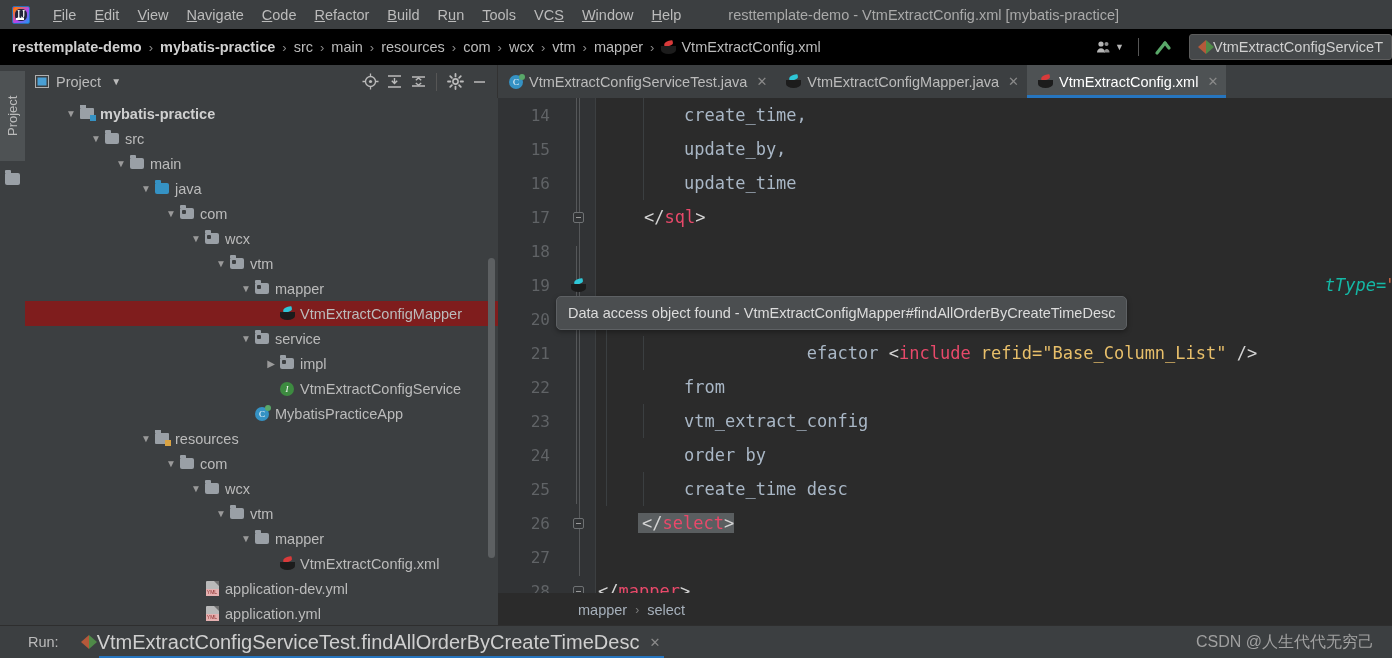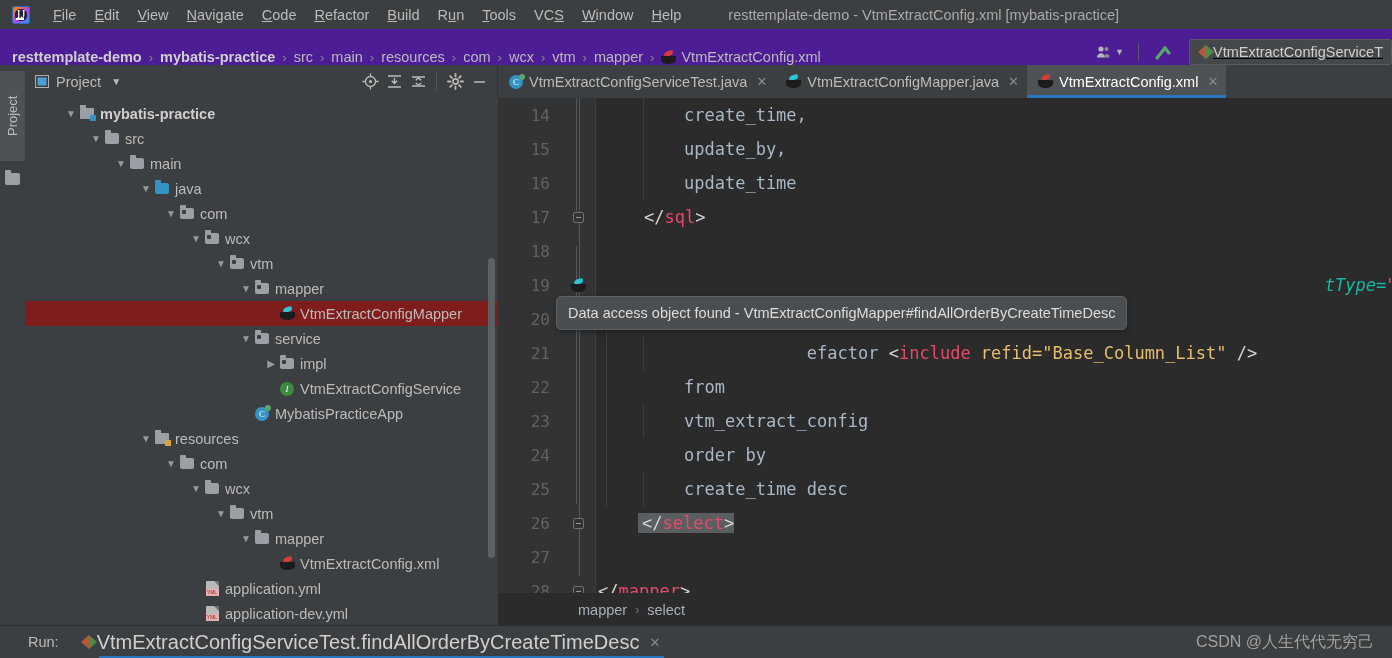--- a/index.html
+++ b/index.html
@@ -35,34 +35,34 @@
     color: #bbbbbb; font-size: 14.5px; padding: 4px 9px; white-space: nowrap; cursor: default;
   }
   .menu-item .mn { text-decoration: underline; }
   .win-title {
     color: #a9a9a9; font-size: 14.5px; margin-left: 38px; white-space: nowrap;
   }
 
   
   .navbar {
     position: absolute; left: 0; top: 29px; width: 1392px; height: 36px;
-    background: #4c1d95; display: flex; align-items: flex-end;
+    background: #000000; display: flex; align-items: center;
   }
   .crumbs { display: flex; align-items: center; padding-left: 12px; flex: 1; overflow: hidden; }
   .crumb { color: #bbbbbb; font-size: 14.5px; white-space: nowrap; }
   .crumb.bold { font-weight: bold; color: #cfcfcf; }
   .crumb-sep { color: #8a8a8a; font-size: 13px; margin: 0 7px; }
   .crumb-icon { margin-right: 5px; display: inline-block; vertical-align: middle; }
   .navbar-right { display: flex; align-items: center; padding-right: 0px; flex: none; }
   .nb-btn { display: flex; align-items: center; padding: 0 8px; height: 26px; cursor: default; }
   .vsep { width: 1px; height: 18px; background: #565656; margin: 0 6px; }
   .runcfg {
     display: flex; align-items: center; height: 26px; padding: 0 8px;
     border: 1px solid #5c5c5c; border-radius: 3px; background: #45484a; margin-left: 8px;
-    max-width: 260px; overflow: hidden; text-decoration: underline;
+    max-width: 260px; overflow: hidden;
   }
   .runcfg-label { color: #cfcfcf; font-size: 14.5px; white-space: nowrap; margin-left: 7px; }
 
   
   .toolstrip {
     position: absolute; left: 0; top: 65px; width: 25px; height: 561px; background: #3c3f41;
   }
   .toolstrip .vtab {
     position: absolute; top: 6px; left: 0; width: 25px; height: 90px;
     color: #bbbbbb; font-size: 13px;
@@ -550,31 +550,31 @@
         <span class="tlabel">VtmExtractConfig.xml</span>
       </div>
       <div class="tnode" style="padding-left:164px;">
         <span class="arrow"></span>
         <span class="ticon">
             <span class="yml-ic">
               <span class="corner"></span>
               <span class="tag">YML</span>
             </span>
           </span>
-        <span class="tlabel">application.yml</span>
+        <span class="tlabel">application-dev.yml</span>
       </div>
       <div class="tnode" style="padding-left:164px;">
         <span class="arrow"></span>
         <span class="ticon">
             <span class="yml-ic">
               <span class="corner"></span>
               <span class="tag">YML</span>
             </span>
           </span>
-        <span class="tlabel">application-dev.yml</span>
+        <span class="tlabel">application.yml</span>
       </div>
 
       <div class="tree-scrollbar"></div>
     </div>
   </div>
 
   <div class="editor">
     <div class="tabs">
       <div class="etab">
         <span class="et-icon">

